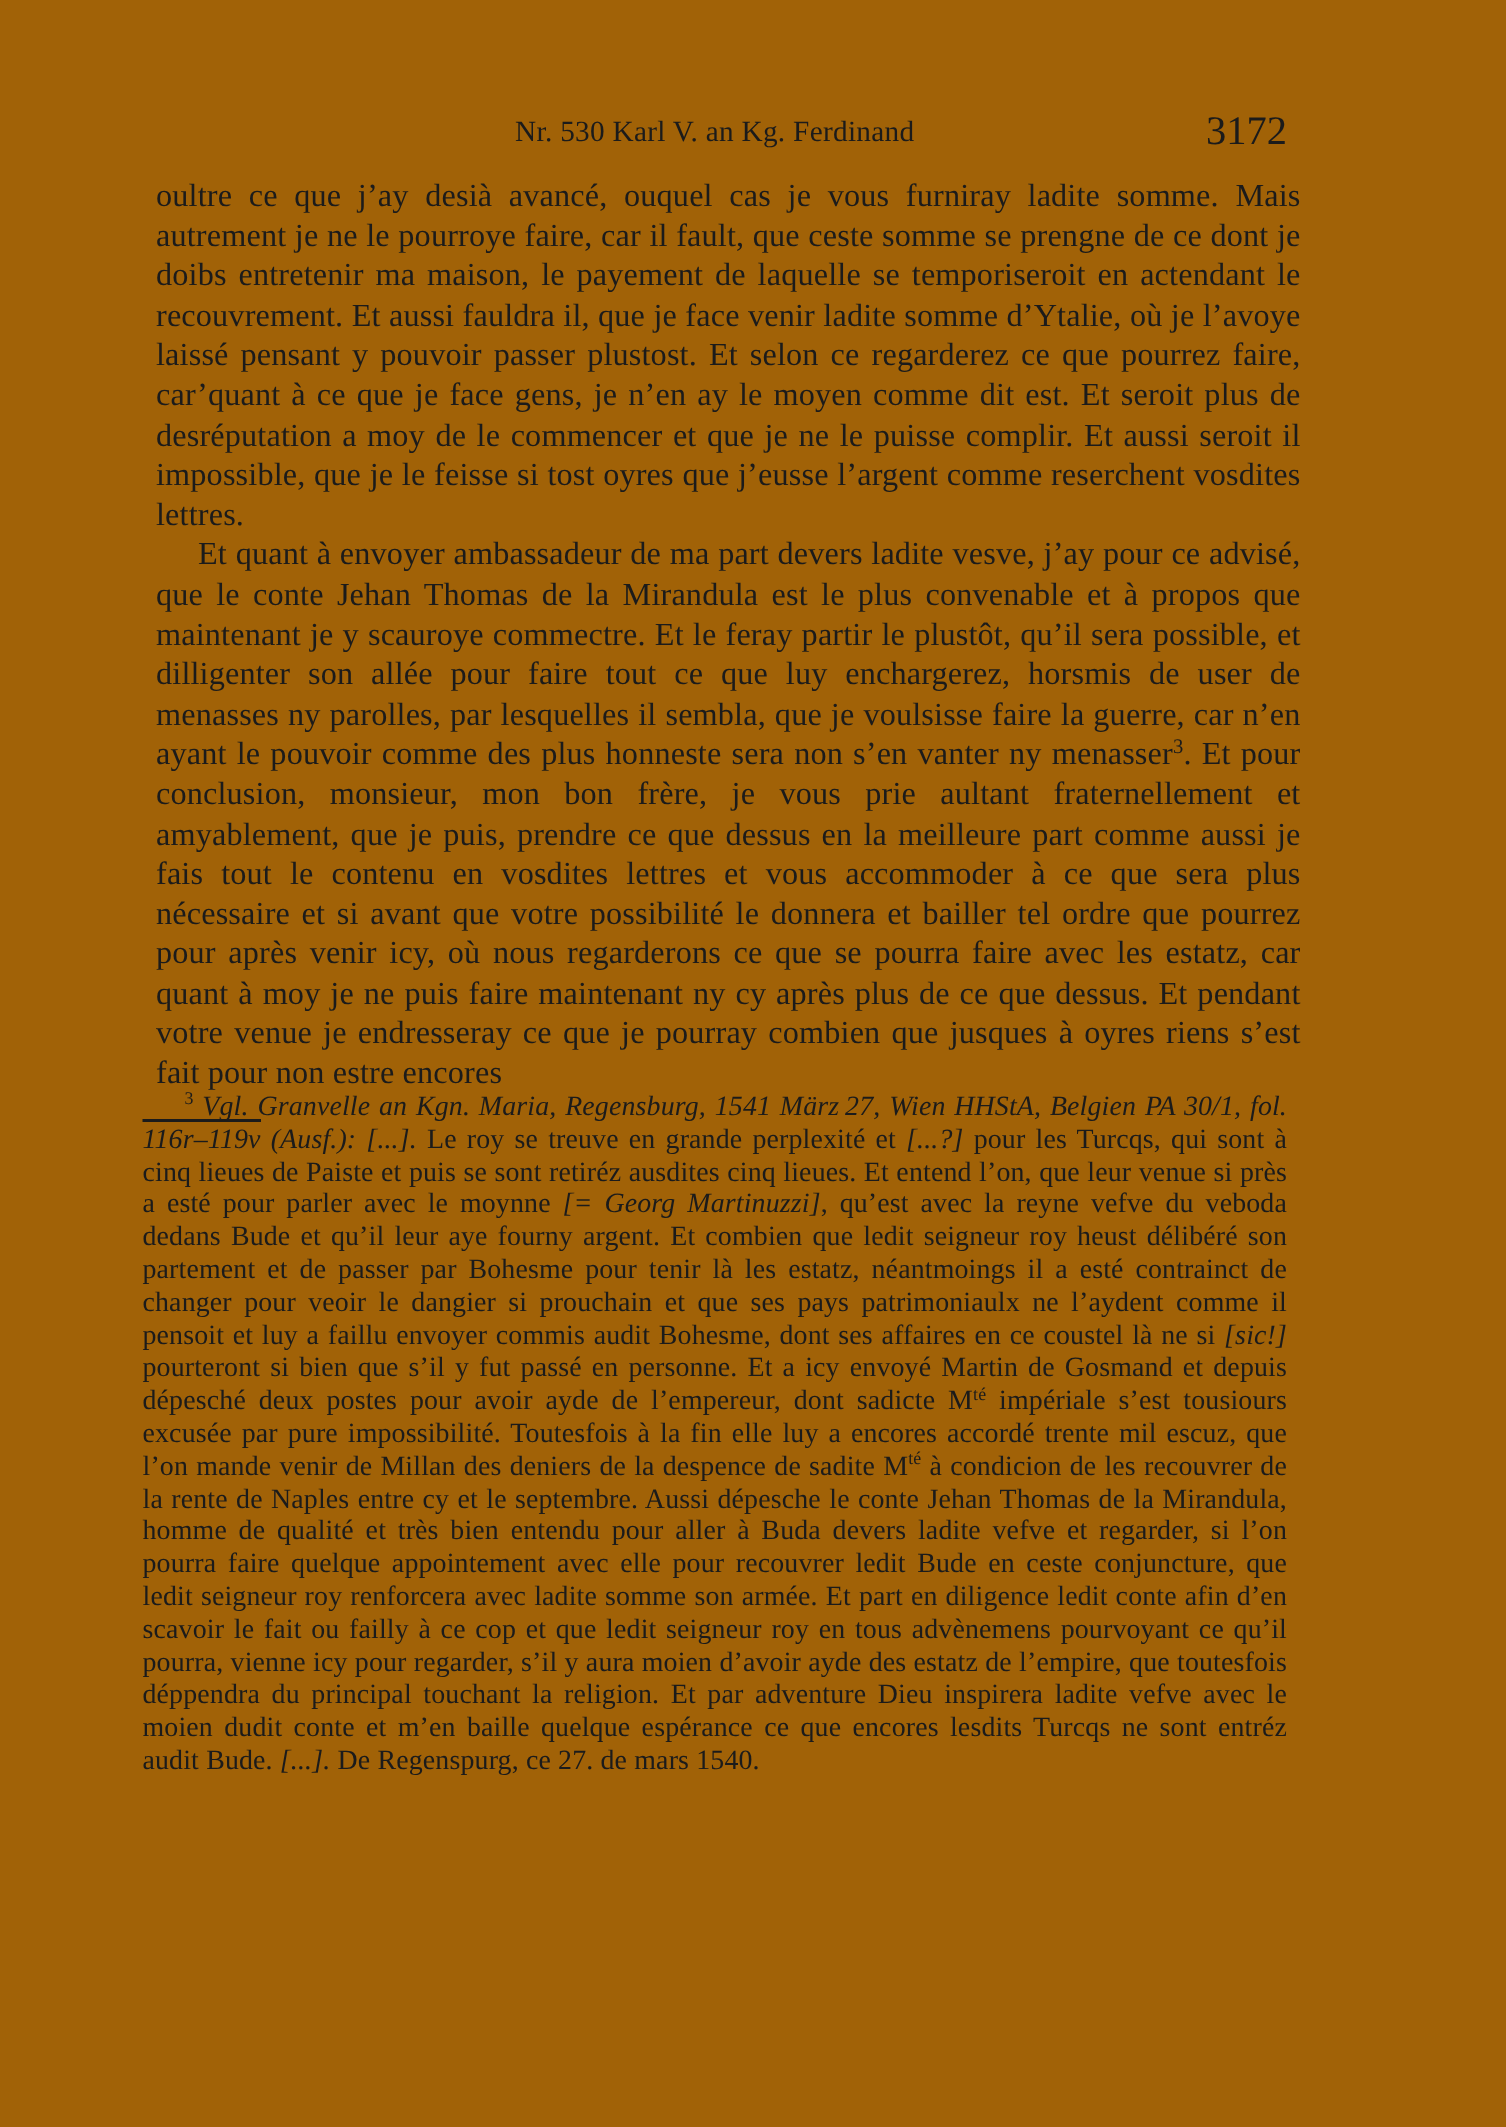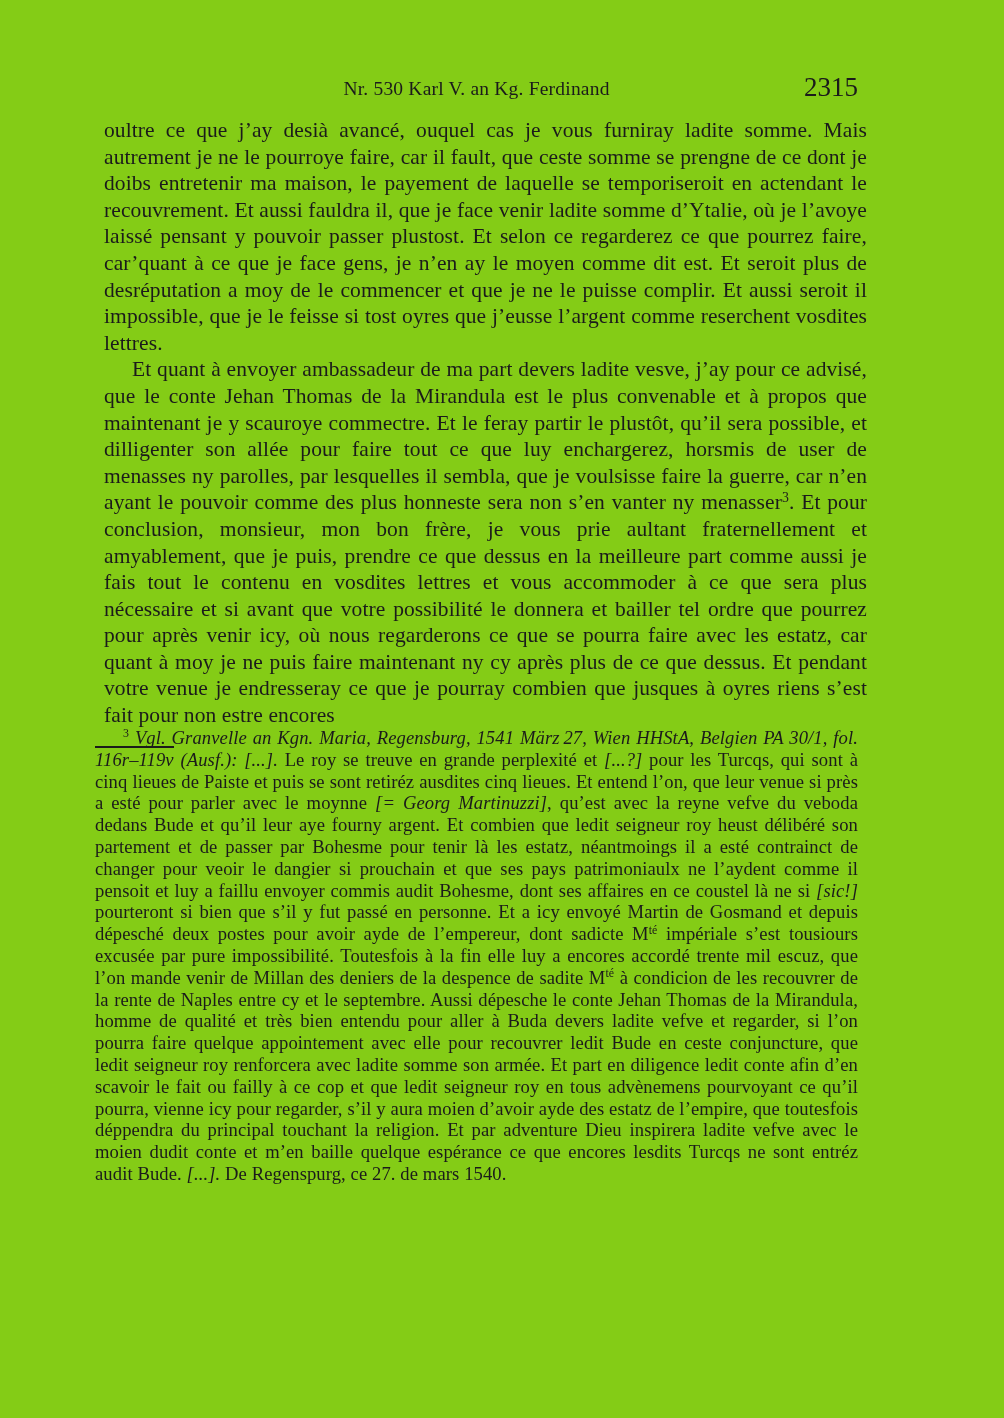--- a/index.html
+++ b/index.html
@@ -4,21 +4,21 @@
 <style>
   html, body {
     margin: 0;
     padding: 0;
     background: #ffffff;
   }
   .page {
     position: relative;
     width: 1004px;
     height: 1418px;
-    background: #84cc16;
+    background: #a16207;
     color: #1b1b1b;
     font-family: "Liberation Serif", "DejaVu Serif", serif;
     overflow: hidden;
   }
   .running-header {
     position: absolute;
     top: 76px;
     left: 95px;
     width: 763px;
     height: 30px;
@@ -92,21 +92,21 @@
     top: -0.55em;
   }
 </style>
 </head>
 <body>
 
 <div class="page">
 
   <header class="running-header">
     <span class="header-title">Nr. 530 Karl V. an Kg.  Ferdinand</span>
-    <span class="page-number">2315</span>
+    <span class="page-number">3172</span>
   </header>
 
   <main class="body-text">
     <p class="para"><span class="">oultre ce que j’ay desià avancé, ouquel cas je vous furniray ladite somme. Mais autrement je ne le pourroye faire, car il fault, que ceste somme se prengne de ce dont je doibs entretenir ma maison, le payement de laquelle se temporiseroit en actendant le recouvrement. Et aussi fauldra il, que je face venir ladite somme d’Ytalie, où je l’avoye laissé pensant y pouvoir passer plustost. Et selon ce regarderez ce que pourrez faire, car’quant à ce que je face gens, je n’en ay le moyen comme dit est. Et seroit plus de desréputation a moy de le commencer et que je ne le puisse complir. Et aussi seroit il impossible, que je le feisse si tost oyres que j’eusse l’argent comme reserchent vosdites lettres.</span></p>
     <p class="para indent"><span class="">Et quant à envoyer ambassadeur de ma part devers ladite vesve, j’ay pour ce advisé, que le conte Jehan Thomas de la Mirandula est le plus convenable et à propos que maintenant je y scauroye commectre. Et le feray partir le plustôt, qu’il sera possible, et dilligenter son allée pour faire tout ce que luy enchargerez, horsmis de user de menasses ny parolles, par lesquelles il sembla, que je voulsisse faire la guerre, car n’en ayant le pouvoir comme des plus honneste sera non s’en vanter ny menasser</span><sup class="sup">3</sup><span class="">. Et pour conclusion, monsieur, mon bon frère, je vous prie aultant fraternellement et amyablement, que je puis, prendre ce que dessus en la meilleure part comme aussi je fais tout le contenu en vosdites lettres et vous accommoder à ce que sera plus nécessaire et si avant que votre possibilité le donnera et bailler tel ordre que pourrez pour après venir icy, où nous regarderons ce que se pourra faire avec les estatz, car quant à moy je ne puis faire maintenant ny cy après plus de ce que dessus. Et pendant votre venue je endresseray ce que je pourray combien que jusques à oyres riens s’est fait pour non estre encores</span></p>
   </main>
 
   <div class="footnote-rule"></div>
 
   <div class="footnote">

